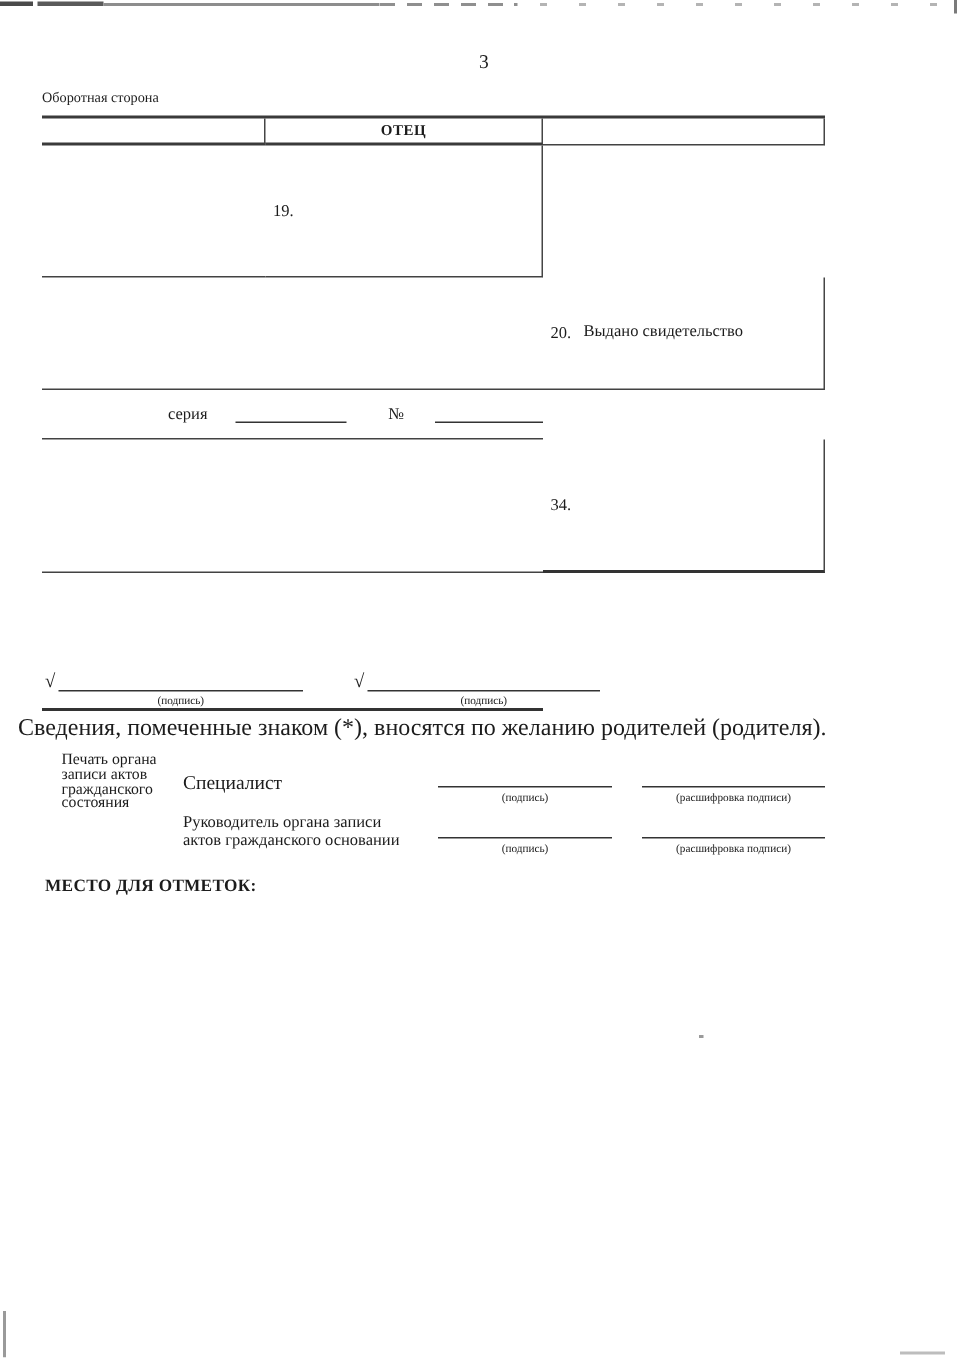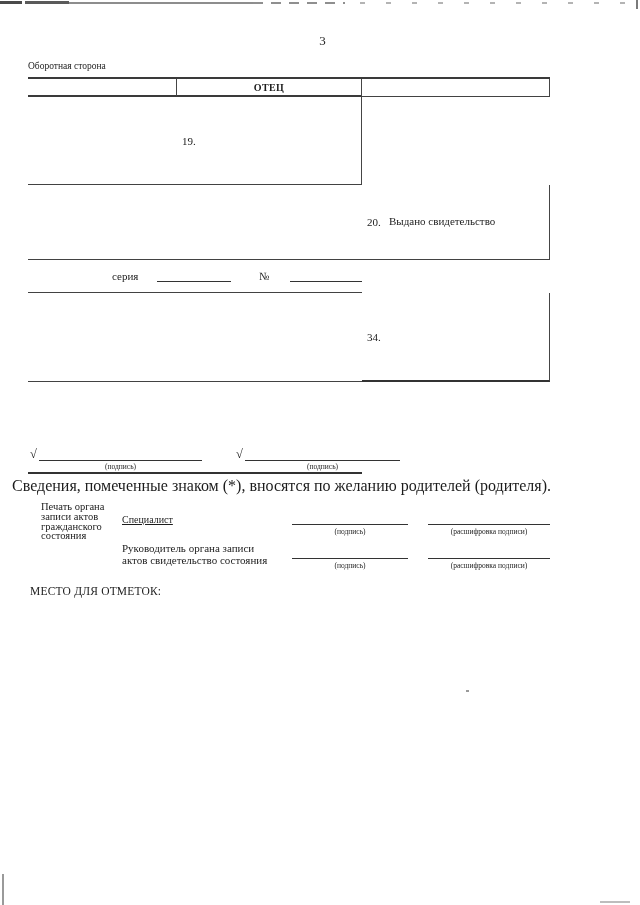--- a/index.html
+++ b/index.html
@@ -69,30 +69,30 @@
   .sig22 .s-line { display:block; margin-left:9px; border-bottom:1px solid #333; height:13px; }
   .sig22 .s-cap { margin-left:9px; text-align:center; font-size:7.5px; padding-top:1px; }
   .sig22-father { left:2px;  width:172px; }
   .sig22-mother { left:208px; width:164px; }
 
   
   .footnote { left:12px; top:477px; font-size:16px; }
 
   
   .stamp-label { left:41px; top:502px; width:96px; font-size:10.5px; line-height:9.8px; }
-  .title-specialist { left:122px; top:514px; font-size:10px;text-decoration:underline; }
+  .title-specialist { left:122px; top:514px; font-size:13px; }
   .title-head { left:122px; top:543px; font-size:11px; line-height:11.5px; }
   .sig-cell { position:absolute; border-top:1px solid #333; text-align:center;
               font-size:7.5px; padding-top:2px; }
   .sg1-sign { left:292px; top:524px; width:116px; }
   .sg1-name { left:428px; top:524px; width:122px; }
   .sg2-sign { left:292px; top:558px; width:116px; }
   .sg2-name { left:428px; top:558px; width:122px; }
 
-  .marks-heading { left:30px; top:585px; font-size:11.5px; font-weight:normal; letter-spacing:.2px; }
+  .marks-heading { left:30px; top:585px; font-size:11.5px; font-weight:bold; letter-spacing:.2px; }
 </style>
 </head>
 <body>
 
 <div class="art art-a"></div>
 <div class="art art-b"></div>
 <div class="art art-c"></div>
 <div class="art art-d"></div>
 <div class="art art-e"></div>
 <div class="art art-f"></div>
@@ -151,17 +151,17 @@
 <div class="abs stamp-label preline">Печать органа
 записи актов
 гражданского
 состояния</div>
 
 <div class="abs title-specialist">Специалист</div>
 <div class="sig-cell sg1-sign">(подпись)</div>
 <div class="sig-cell sg1-name">(расшифровка подписи)</div>
 
 <div class="abs title-head preline">Руководитель органа записи
-актов свидетельство состояния</div>
+актов гражданского основании</div>
 <div class="sig-cell sg2-sign">(подпись)</div>
 <div class="sig-cell sg2-name">(расшифровка подписи)</div>
 
 <div class="abs marks-heading">МЕСТО ДЛЯ ОТМЕТОК:</div>
 
 </body></html>

